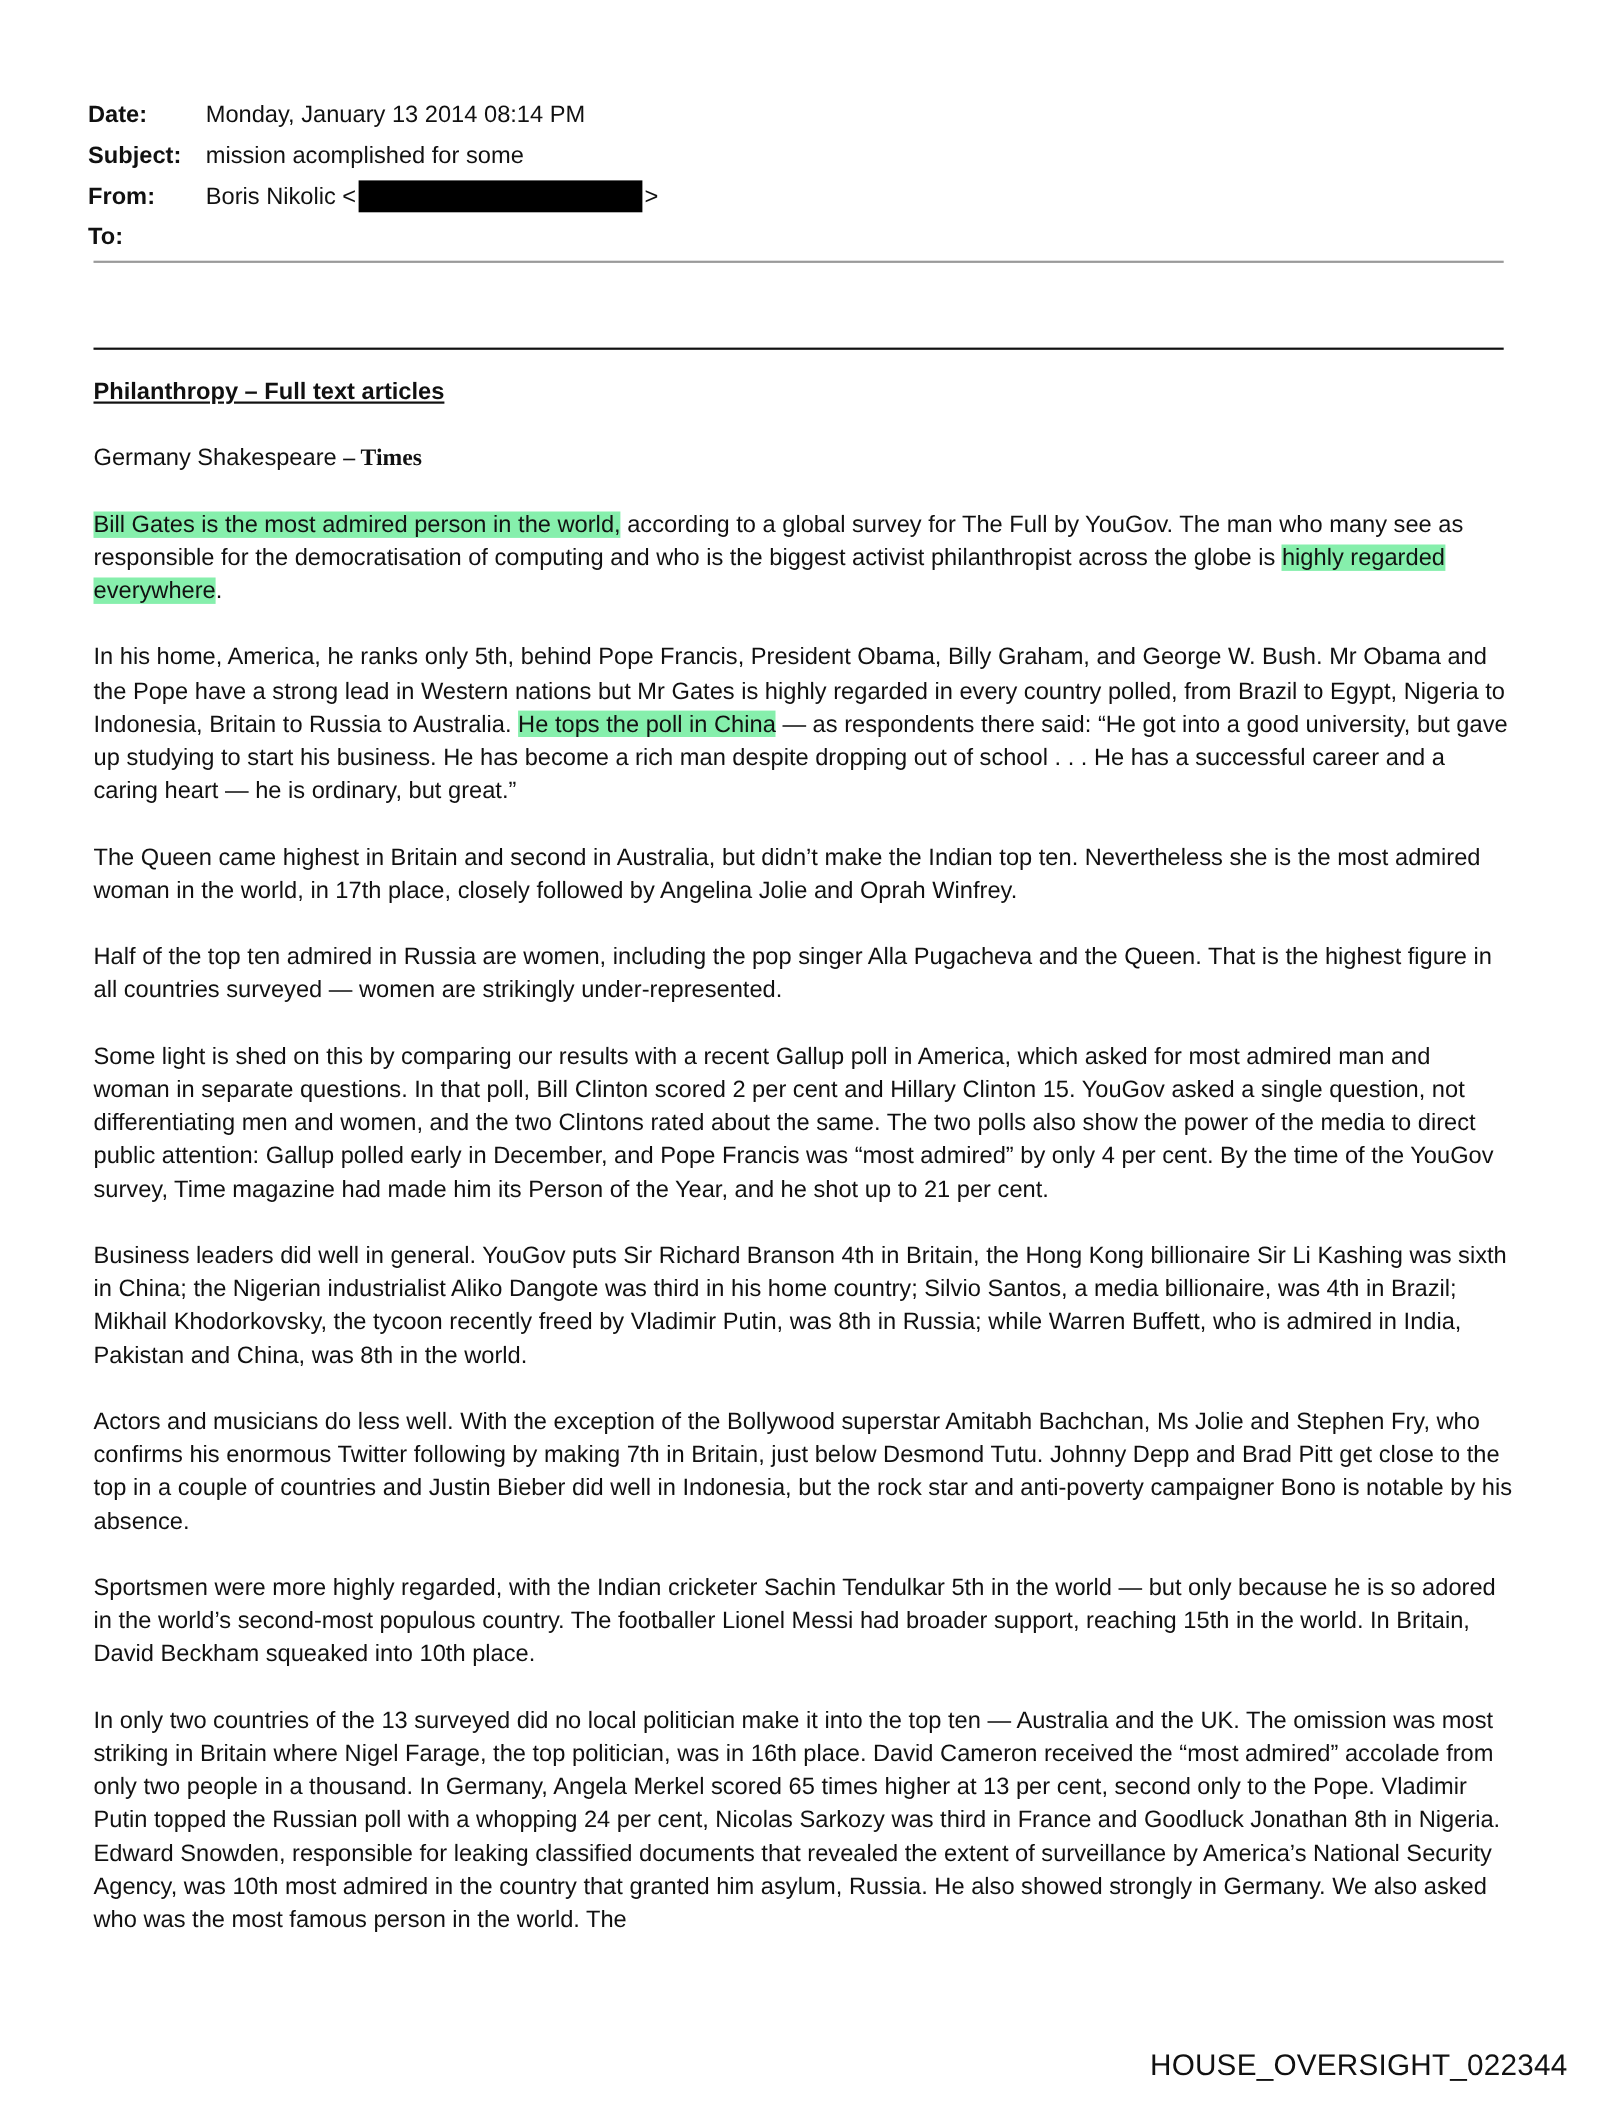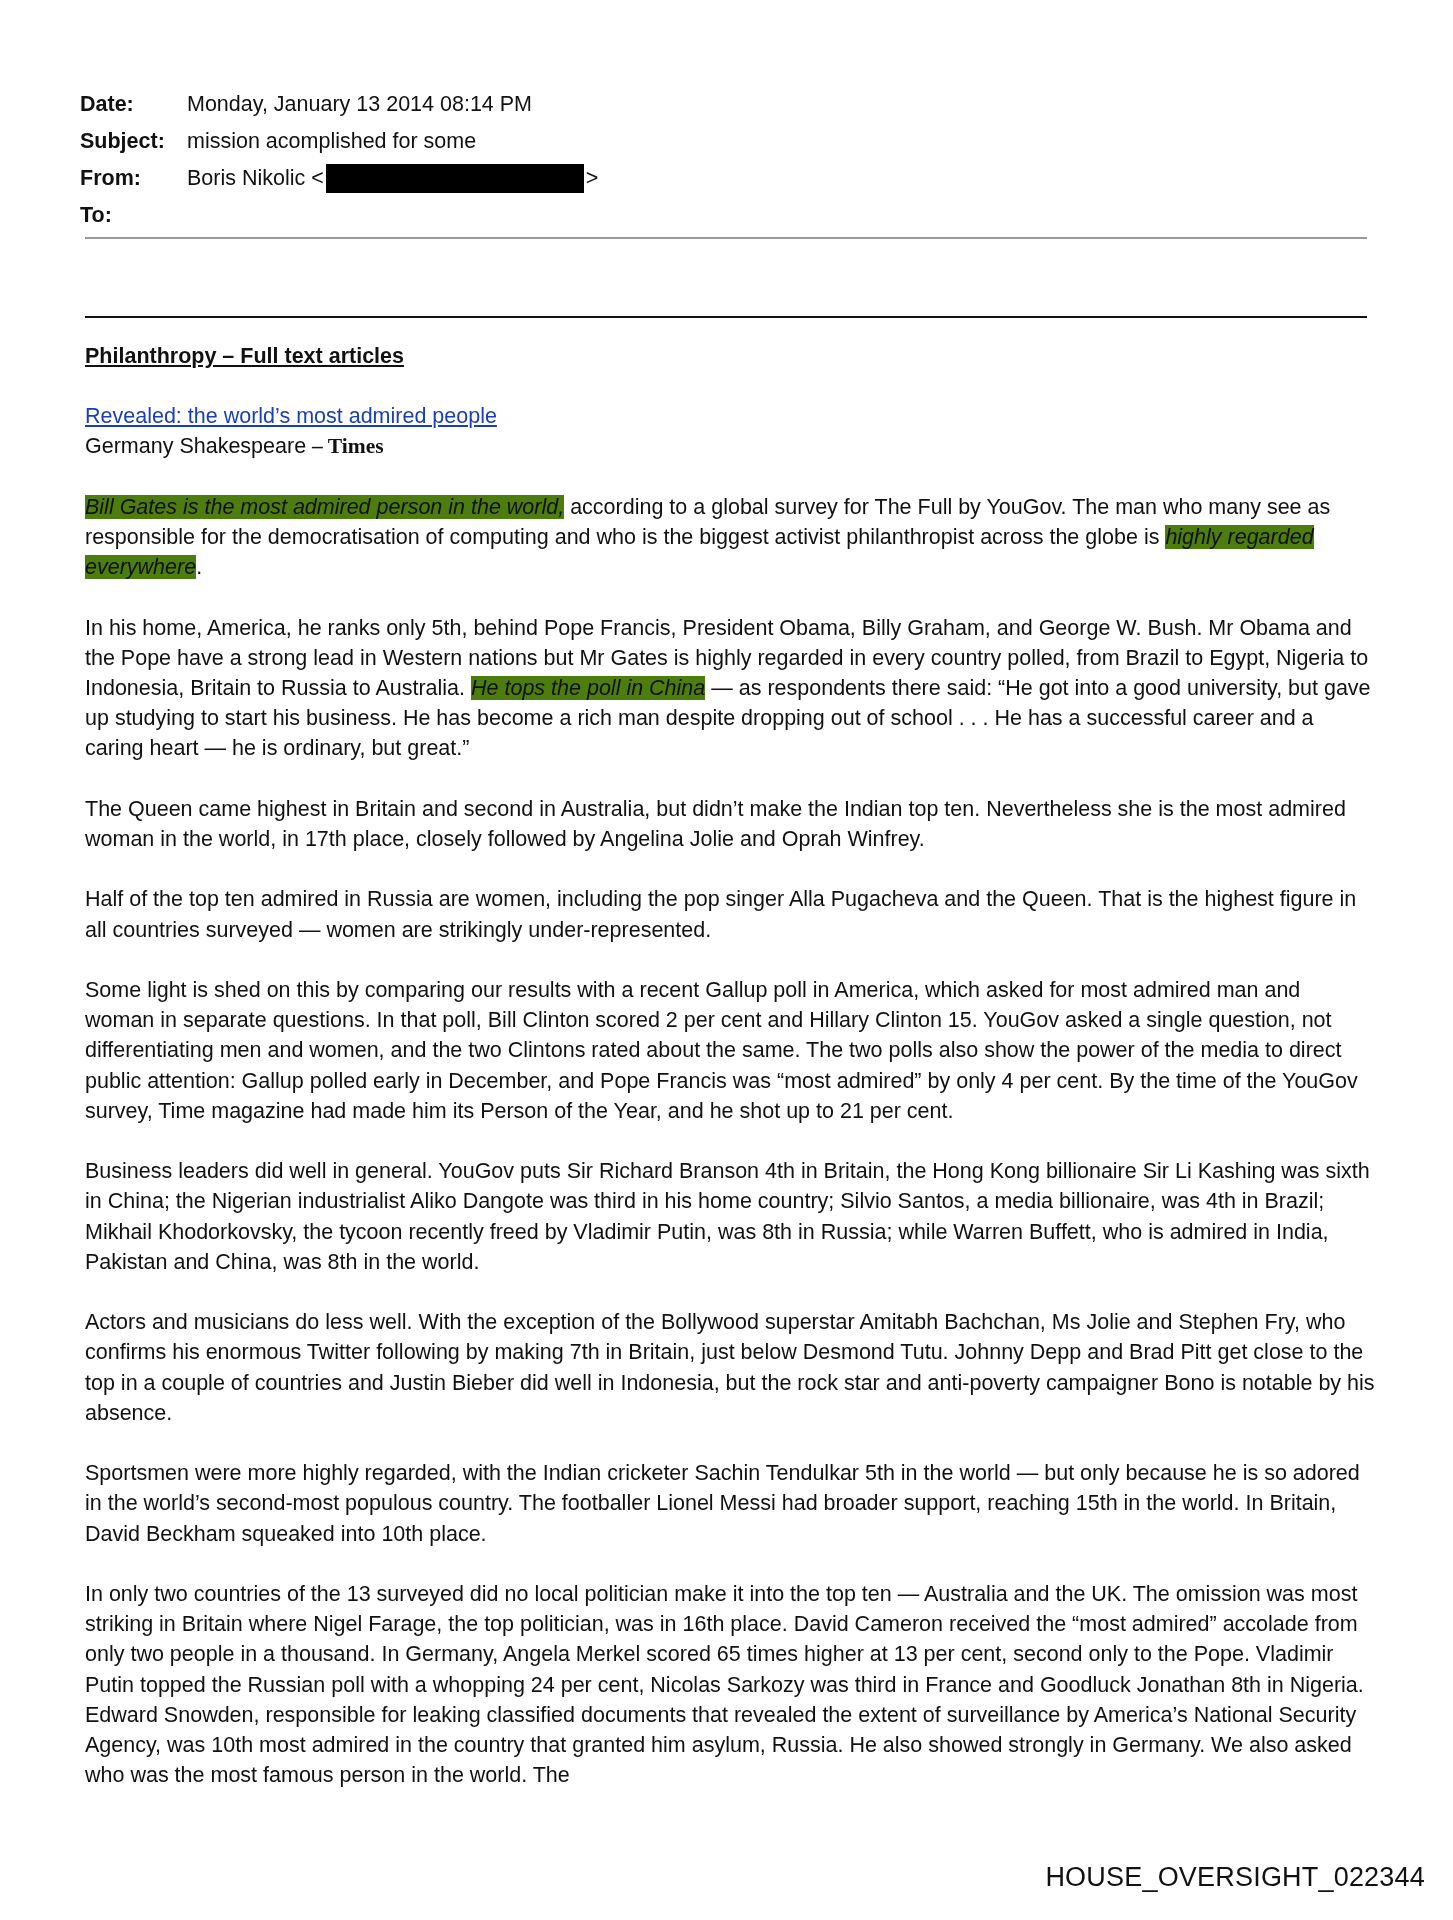--- a/index.html
+++ b/index.html
@@ -11,21 +11,21 @@
   .hdr-row { display: flex; height: 37px; align-items: center; }
   .hdr-label { width: 107px; font-weight: bold; }
   .redact { display: inline-block; background: #000; width: 258px; height: 29px; vertical-align: middle; margin: 0 2px; }
   .rule-gray { position: absolute; left: 85px; width: 1282px; top: 237px; height: 2px; background: #9a9a9a; }
   .rule-black { position: absolute; left: 85px; width: 1282px; top: 316px; height: 2px; background: #111; }
   .body { position: absolute; left: 85px; top: 341px; width: 1290px; font-size: 21.5px; line-height: 30.2px; }
   .heading { font-weight: bold; margin: 0 0 30px 0; text-decoration: underline; }
   .link { color: #1a3fb5; text-decoration: underline; cursor: pointer; }
   .byline b { font-weight: bold; font-family: Liberation Serif, serif; }
   p { margin: 0 0 30.2px 0; }
-  .hl { background: #4d7c0f; font-style: italic; }
+  .hl { background: #86efac; }
   .footer-id { position: absolute; right: 28px; top: 1862px; font-size: 27px; letter-spacing: 0.2px; }
 </style>
 </head>
 <body>
 
 <div class="hdr">
   <div class="hdr-row">
     <span class="hdr-label">Date:</span>
     <span>Monday, January 13 2014 08:14 PM</span>
   </div>
@@ -42,21 +42,20 @@
   <div class="hdr-row">
     <span class="hdr-label">To:</span>
   </div>
 </div>
 
 <div class="rule-gray"></div>
 <div class="rule-black"></div>
 
 <div class="body">
   <div class="heading">Philanthropy – Full text articles</div>
-  <div><a class="link">Revealed: the world’s most admired people</a></div>
   <div class="byline" style="margin-bottom:30.2px;">
     <span>Germany Shakespeare </span><b>– Times</b>
   </div>
 
   <p><span class="hl">Bill Gates is the most admired person in the world,</span><span> according to a global survey for The Full by YouGov.  The man who many see as responsible for the democratisation of computing and who is the biggest activist philanthropist across the globe is </span><span class="hl">highly regarded everywhere</span><span>.</span></p>
 
   <p><span>In his home, America, he ranks only 5th, behind Pope Francis, President Obama, Billy Graham, and George W. Bush. Mr Obama and the Pope have a strong lead in Western nations but Mr Gates is highly regarded in every country polled, from Brazil to Egypt, Nigeria to Indonesia, Britain to Russia to Australia. </span><span class="hl">He tops the poll in China</span><span> — as respondents there said: “He got into a good university, but gave up studying to start his business. He has become a rich man despite dropping out of school . . . He has a successful career and a caring heart — he is ordinary, but great.”</span></p>
 
   <p>The Queen came highest in Britain and second in Australia, but didn’t make the Indian top ten. Nevertheless she is the most admired woman in the world, in 17th place, closely followed by Angelina Jolie and Oprah Winfrey.</p>
   <p>Half of the top ten admired in Russia are women, including the pop singer Alla Pugacheva and the Queen. That is the highest figure in all countries surveyed — women are strikingly under-represented.</p>

